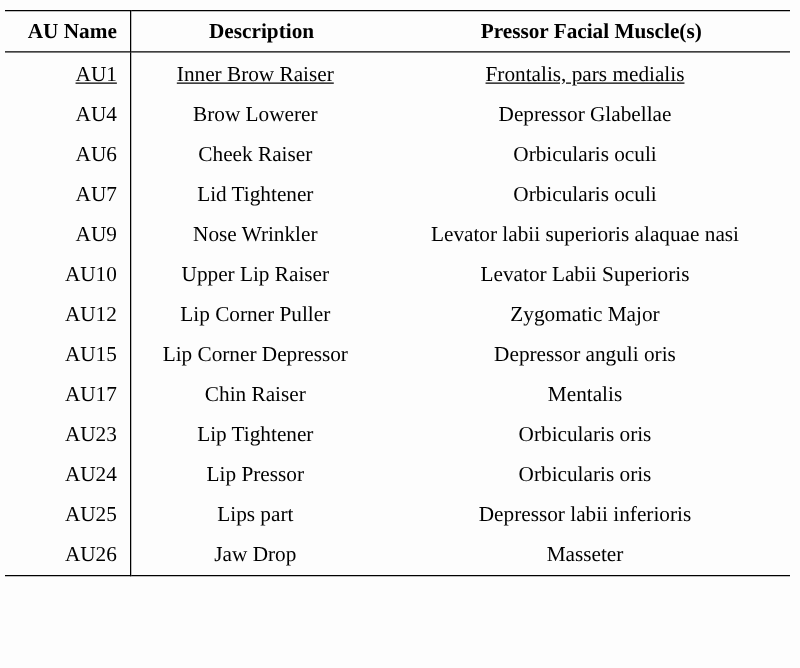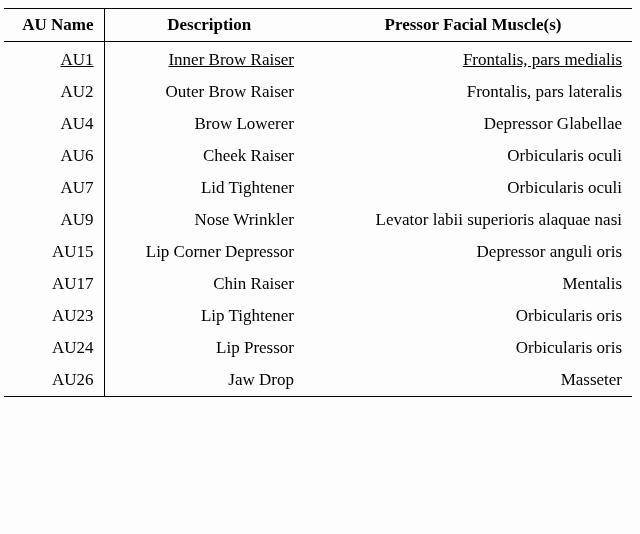--- a/index.html
+++ b/index.html
@@ -18,21 +18,21 @@
       table-layout: auto;
     }
     th {
       font-weight: 700;
       padding: 6px 10px 6px 10px;
       text-align: center;
       white-space: nowrap;
     }
     td {
       padding: 6px 10px;
-      text-align: right;
+      text-align: center;
       vertical-align: middle;
     }
     
     th:first-child, td:first-child {
       text-align: right;
       padding-left: 14px;
       margin-top: 48px;
     }
     
     thead tr th {
@@ -82,43 +82,48 @@
       <th>Pressor Facial Muscle(s)</th>
     </tr>
   </thead>
   <tbody>
     <tr class="double-gap">
       <td>AU1</td>
       <td>Inner Brow Raiser</td>
       <td>Frontalis, pars medialis</td>
     </tr>
     <tr>
-      <td>AU2</td>
-      <td>Outer Brow Raiser</td>
-      <td>Frontalis, pars lateralis</td>
-    </tr>
-    <tr>
       <td>AU4</td>
       <td>Brow Lowerer</td>
       <td>Depressor Glabellae</td>
     </tr>
     <tr>
       <td>AU6</td>
       <td>Cheek Raiser</td>
       <td>Orbicularis oculi</td>
     </tr>
     <tr>
       <td>AU7</td>
       <td>Lid Tightener</td>
       <td>Orbicularis oculi</td>
     </tr>
     <tr>
       <td>AU9</td>
       <td>Nose Wrinkler</td>
       <td>Levator labii superioris alaquae nasi</td>
+    </tr>
+    <tr>
+      <td>AU10</td>
+      <td>Upper Lip Raiser</td>
+      <td>Levator Labii Superioris</td>
+    </tr>
+    <tr>
+      <td>AU12</td>
+      <td>Lip Corner Puller</td>
+      <td>Zygomatic Major</td>
     </tr>
     <tr>
       <td>AU15</td>
       <td>Lip Corner Depressor</td>
       <td>Depressor anguli oris</td>
     </tr>
     <tr>
       <td>AU17</td>
       <td>Chin Raiser</td>
       <td>Mentalis</td>
@@ -127,18 +132,23 @@
       <td>AU23</td>
       <td>Lip Tightener</td>
       <td>Orbicularis oris</td>
     </tr>
     <tr>
       <td>AU24</td>
       <td>Lip Pressor</td>
       <td>Orbicularis oris</td>
     </tr>
     <tr>
+      <td>AU25</td>
+      <td>Lips part</td>
+      <td>Depressor labii inferioris</td>
+    </tr>
+    <tr>
       <td>AU26</td>
       <td>Jaw Drop</td>
       <td>Masseter</td>
     </tr>
   </tbody>
 </table>
 
 </body></html>

